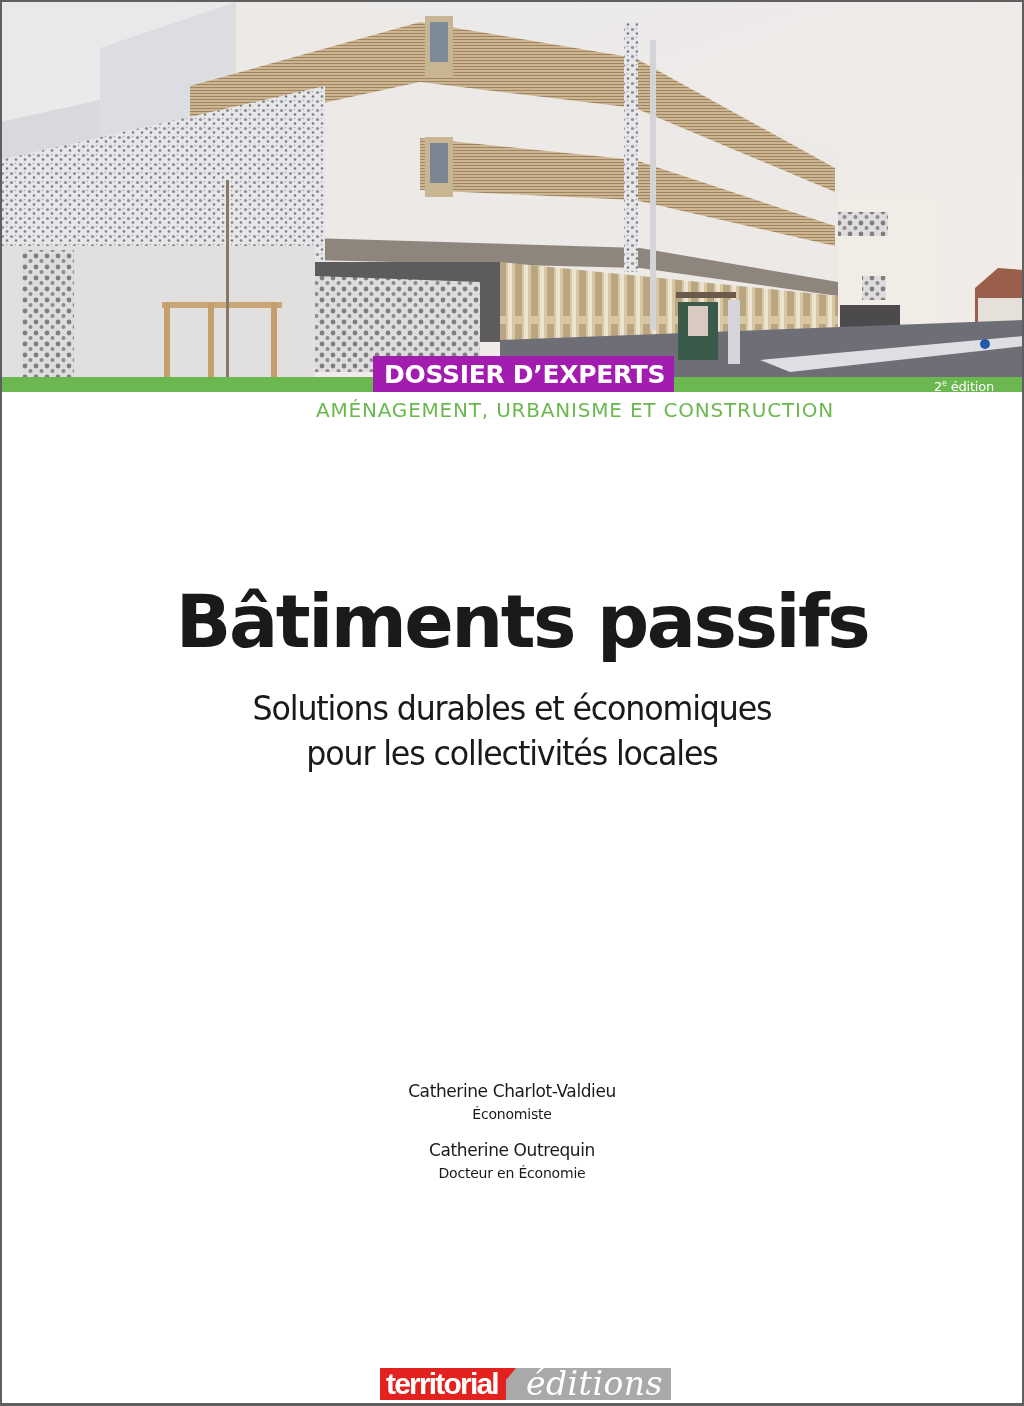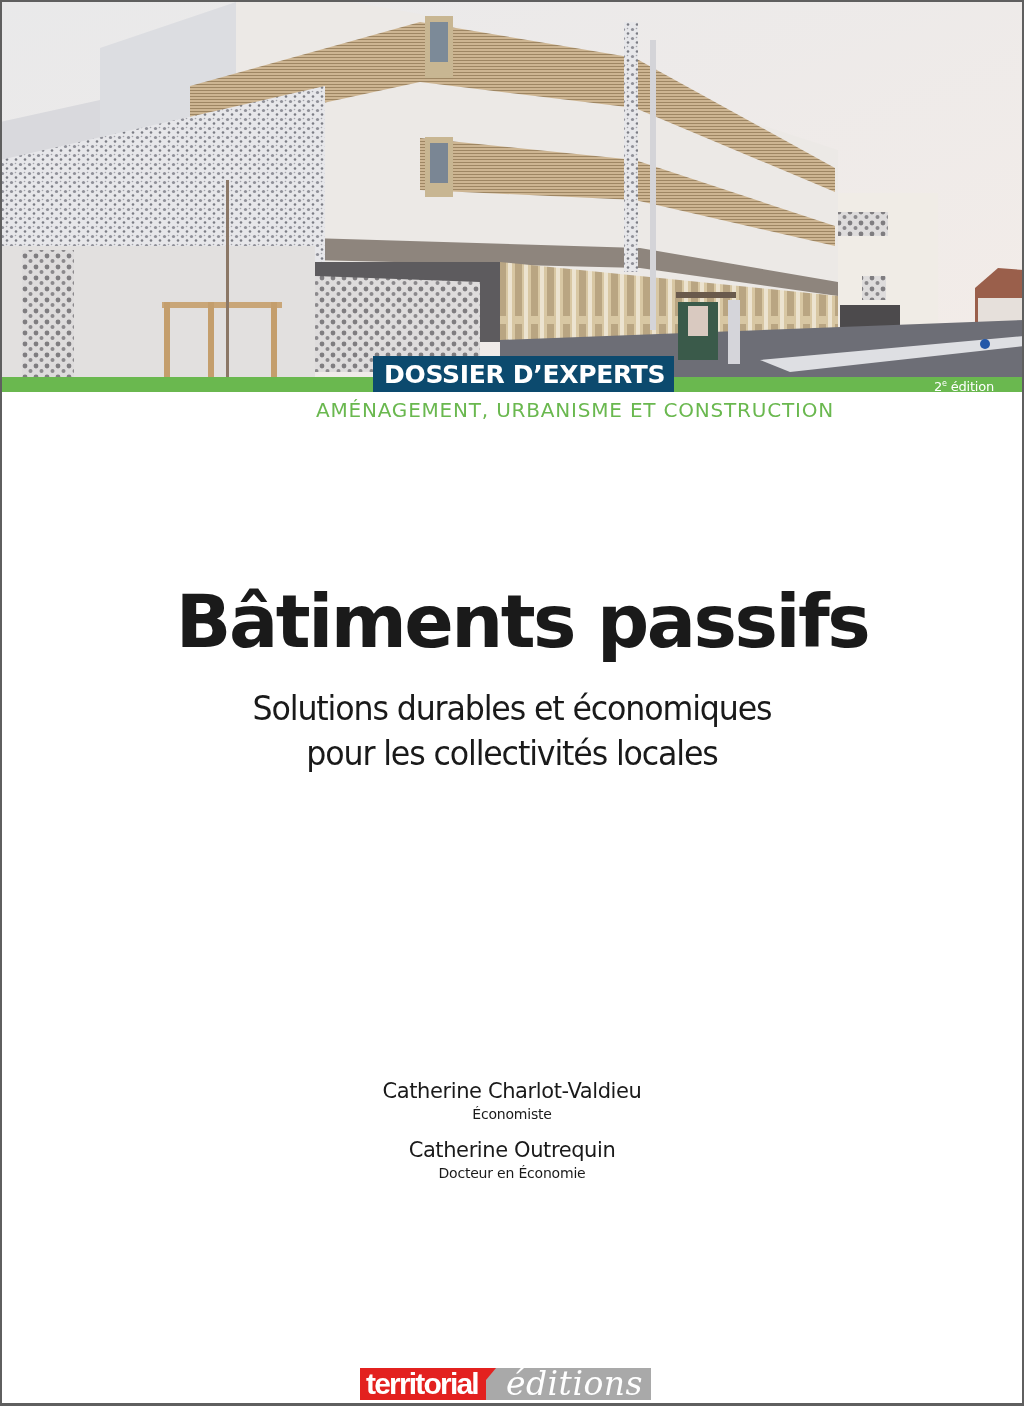--- a/index.html
+++ b/index.html
@@ -13,21 +13,21 @@
     box-sizing: border-box; border: 2px solid #5f5f5f; border-bottom-width: 3px;
     pointer-events: none; z-index: 20;
   }
   
   .cover-photo { position: absolute; left: 0; top: 0; width: 1024px; height: 378px; overflow: hidden; }
   .cover-photo svg { display: block; }
   
   .green-band { position: absolute; left: 0; top: 377px; width: 1024px; height: 15px; background: #6ab84f; }
   .series-label {
     position: absolute; left: 373px; top: 356px; height: 36px; padding: 0 9px 0 11px;
-    background: #0c4a6e; color: #ffffff; font-weight: bold; font-size: 25px; line-height: 38px;
+    background: #a21caf; color: #ffffff; font-weight: bold; font-size: 25px; line-height: 38px;
     font-family: "DejaVu Sans", sans-serif; letter-spacing: -0.3px; white-space: nowrap; z-index: 3;
   }
   .edition-label {
     position: absolute; right: 30px; top: 376px; color: #ffffff; font-size: 13px; line-height: 16px;
     font-family: "DejaVu Sans", sans-serif; letter-spacing: -0.2px; z-index: 3; text-align: center;
   }
   .edition-label sup { font-size: 8px; vertical-align: 5px; }
   .category {
     position: absolute; left: 0; width: 1024px; top: 398px; text-align: center;
     padding-left: 126px; box-sizing: border-box;
@@ -40,28 +40,29 @@
     color: #1a1a1a; letter-spacing: -2.5px; line-height: 90px;
   }
   .subtitle {
     position: absolute; left: 0; width: 1024px; top: 686px; text-align: center;
     font-family: "DejaVu Sans", sans-serif; font-weight: normal; font-size: 33px; color: #1a1a1a;
     line-height: 45px; letter-spacing: -1.2px; transform: scaleX(0.96);
   }
   .subtitle div { white-space: nowrap; }
   
   .authors { position: absolute; left: 0; width: 1024px; top: 1078px; text-align: center; color: #1a1a1a; font-family: "DejaVu Sans", sans-serif; }
-  .author-name { font-size: 21px; line-height: 26px; letter-spacing: -0.4px; }
+  .author-name { font-size: 17px; line-height: 26px; letter-spacing: -0.4px; }
   .author-role { font-size: 14px; line-height: 20px; letter-spacing: -0.2px; margin-bottom: 13px; }
   
   .publisher-logo { position: absolute; left: 360px; top: 1368px; height: 32px; display: flex; }
   .logo-red {
     background: #e3211f; color: #ffffff; font-family: "Liberation Sans", sans-serif; font-weight: bold;
     font-size: 30px; line-height: 32px; height: 32px; padding: 0 8px 0 6px; letter-spacing: -1.8px;
     position: relative;
+    margin-left: 20px;
   }
   .logo-red::after {
     content: ""; position: absolute; right: -10px; top: 0; width: 0; height: 0;
     border-top: 12px solid #e3211f; border-right: 10px solid transparent;
   }
   .logo-grey {
     background: #a9a9a9; color: #ffffff; font-family: "DejaVu Serif", serif; font-style: italic;
     font-size: 33px; line-height: 32px; height: 32px; padding: 0 8px 0 20px; letter-spacing: 0.5px;
   }
 </style>

